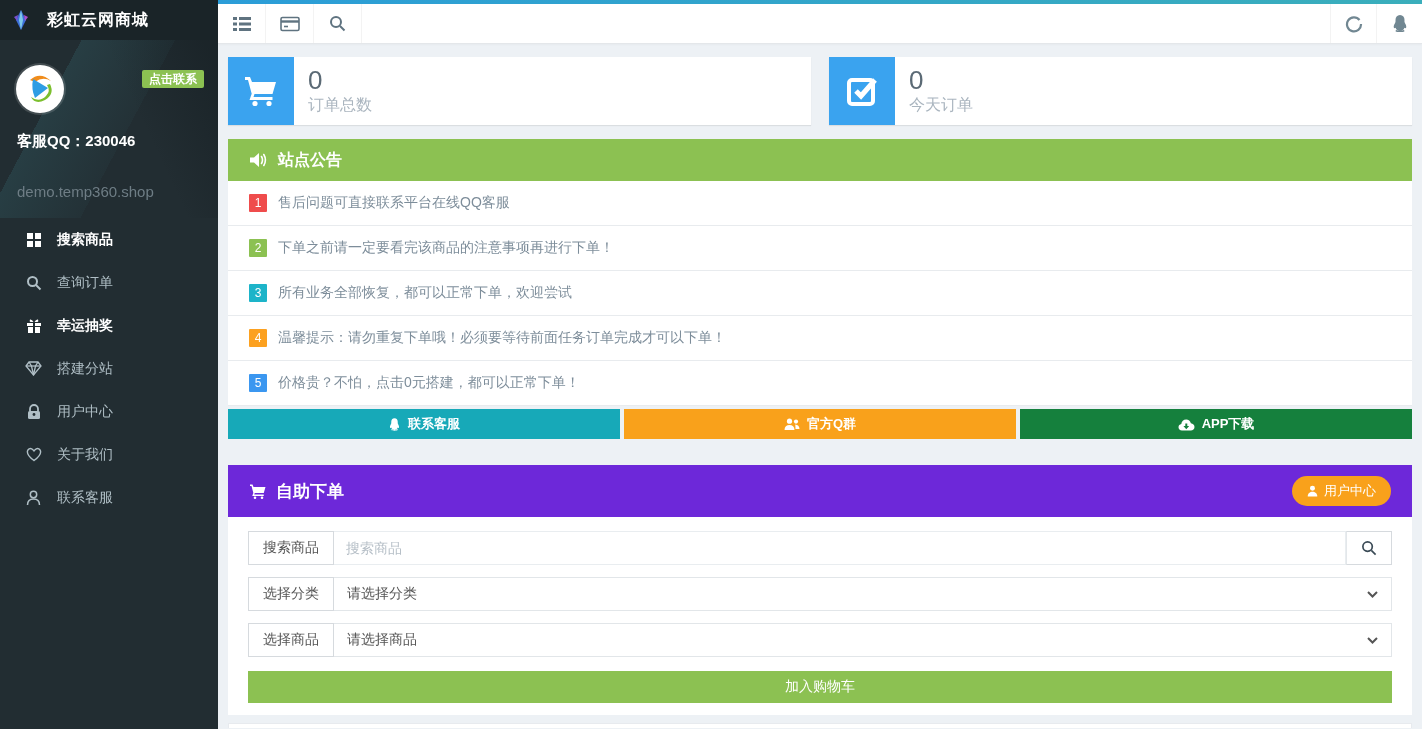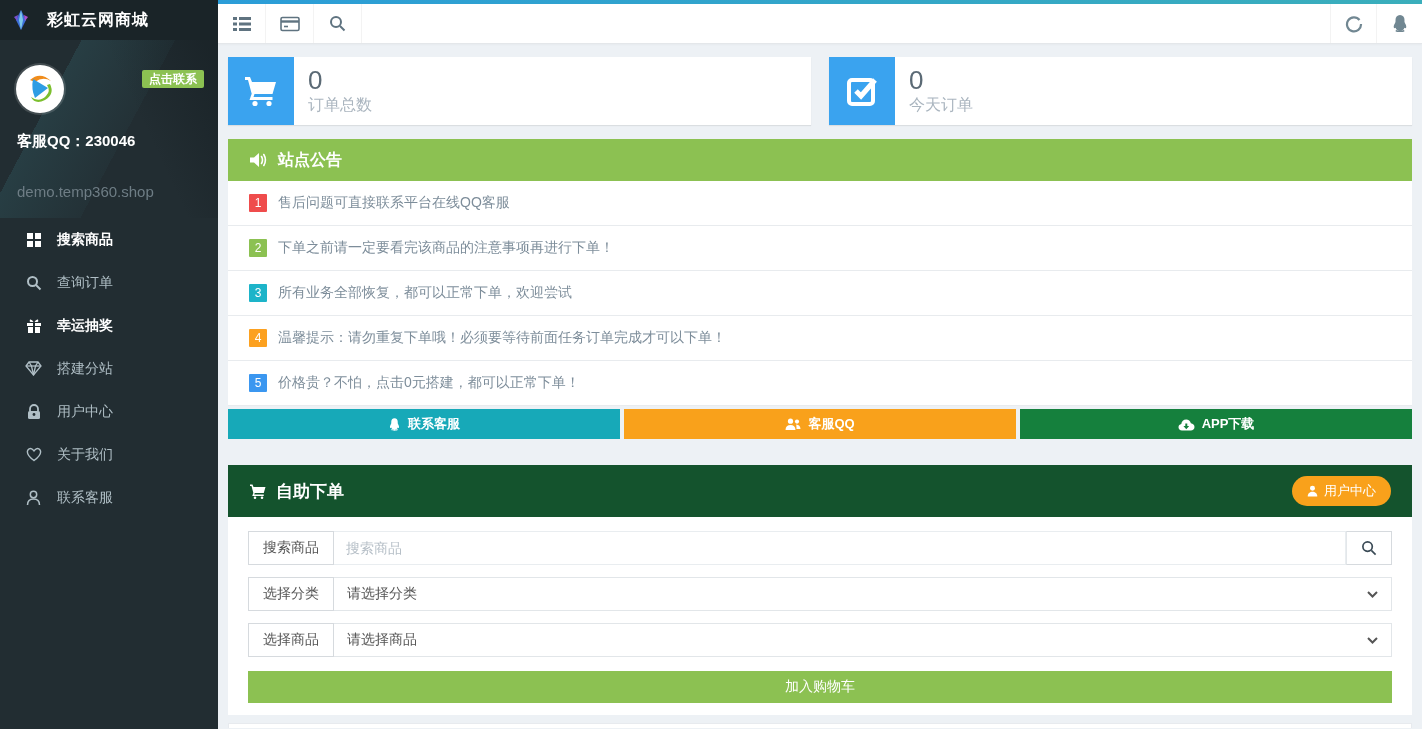--- a/index.html
+++ b/index.html
@@ -296,35 +296,35 @@
         </div>
         <div class="announce-btn" style="background: rgb(249, 161, 27);">
           <span>
             <svg width="16" height="13" viewBox="0 0 16 13" fill="#fff">
                 <circle cx="5.5" cy="3.2" r="2.6"></circle>
                 <path d="M0.5 12 C0.5 8.8 2.5 7 5.5 7 C8.5 7 10.5 8.8 10.5 12Z"></path>
                 <circle cx="12" cy="3.6" r="2.1"></circle>
                 <path d="M11.2 6.6 C13.8 6.8 15.5 8.4 15.5 11 L11.5 11 C11.5 9.2 11.4 7.8 11.2 6.6Z"></path>
               </svg>
           </span>
-          <span>客服QQ</span>
+          <span>官方Q群</span>
         </div>
         <div class="announce-btn" style="background: #15803d;">
           <span>
             <svg width="17" height="13" viewBox="0 0 17 13">
                 <path fill-rule="evenodd" fill="#fff" d="M4 12.5 C1.8 12.5 0.5 11 0.5 9.2 C0.5 7.5 1.7 6.3 3.3 6 C3.5 3.5 5.5 1.5 8.2 1.5 C10.5 1.5 12.4 3 12.9 5.2 C14.9 5.4 16.5 6.9 16.5 8.9 C16.5 10.9 14.9 12.5 12.8 12.5 Z M7.3 5.5 L9.3 5.5 L9.3 8 L11.2 8 L8.3 11.2 L5.4 8 L7.3 8Z"></path>
               </svg>
           </span>
           <span>APP下载</span>
         </div>
       </div>
     </div>
 
     <div class="panel-order">
-      <div class="order-header" style="background: #14532d; text-align: right;">
+      <div class="order-header" style="background: #6d28d9; text-align: right;">
         <span>
           <svg width="18" height="17" viewBox="0 0 36 32" fill="#fff">
               <path d="M2 2 h5 l2 5 h24 l-3.5 12 h-18 l-1 3 h19 v3 h-23 l2.2-6.2 L5 5 H2Z"></path>
               <circle cx="12" cy="28.5" r="2.6"></circle>
               <circle cx="26" cy="28.5" r="2.6"></circle>
             </svg>
         </span>
         <span>自助下单</span>
         <div class="user-center-btn" style="background: rgb(249, 161, 27);">
           <span>

